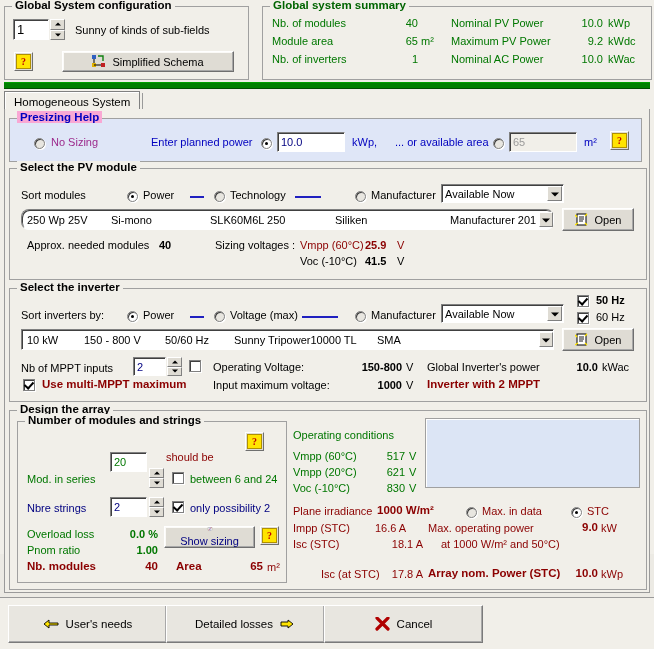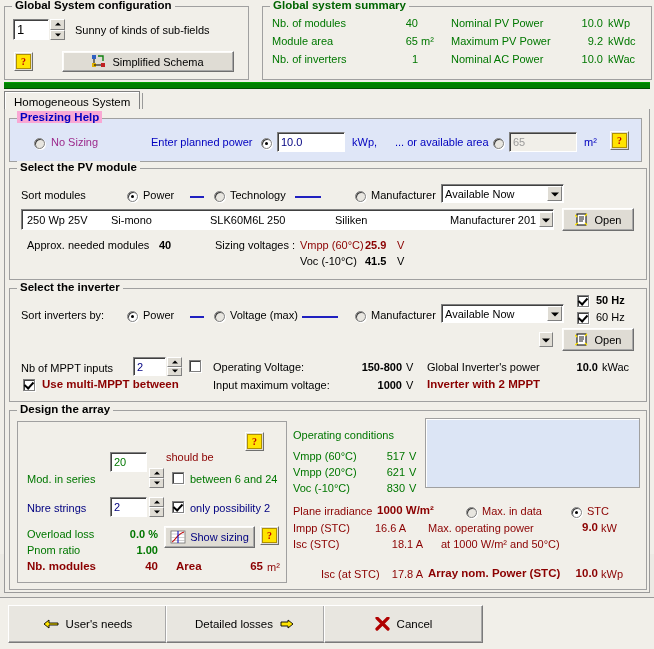--- a/index.html
+++ b/index.html
@@ -259,21 +259,21 @@
     <div class="lbl" style="left:220px;top:20px;">Technology</div>
     <div style="position:absolute;left:285px;top:27px;width:26px;height:2px;background:#2020c0;"></div>
     <div class="radio off" style="left:345px;top:22px;"></div>
     <div class="lbl" style="left:361px;top:20px;">Manufacturer</div>
 
     <div class="field inner" style="left:431px;top:15px;width:123px;height:19px;">
       <span>Available Now</span>
     </div>
     <div class="cbbtn" style="left:537px;top:17px;width:15px;height:15px;"></div>
 
-    <div class="field inner" style="left:11px;top:40px;width:533px;height:21px;padding-left:16px;">
+    <div class="field inner" style="left:11px;top:40px;width:533px;height:21px;padding-left:16px;border-radius:8px;">
       <span style="position:absolute;left:5px;">250 Wp 25V</span>
       <span style="position:absolute;left:89px;">Si-mono</span>
       <span style="position:absolute;left:188px;">SLK60M6L 250</span>
       <span style="position:absolute;left:313px;">Siliken</span>
       <span style="position:absolute;left:428px;">Manufacturer 201</span>
     </div>
     <div class="cbbtn" style="left:529px;top:43px;width:14px;height:15px;"></div>
 
     <div class="btn flat" style="left:552px;top:39px;width:72px;height:23px;">
       <svg width="14" height="14" viewBox="0 0 14 14">
@@ -314,20 +314,27 @@
     <div class="field inner" style="left:431px;top:15px;width:123px;height:19px;">
       <span>Available Now</span>
     </div>
     <div class="cbbtn" style="left:537px;top:17px;width:15px;height:15px;"></div>
 
     <div class="chk on" style="left:567px;top:6px;"></div>
     <div class="lbl" style="left:586px;top:5px;font-weight:bold;">50 Hz</div>
     <div class="chk on" style="left:567px;top:23px;"></div>
     <div class="lbl" style="left:586px;top:22px;">60 Hz</div>
 
+    <div class="field inner" style="left:11px;top:40px;width:533px;height:21px;padding-left:0;">
+      <span style="position:absolute;left:5px;">10 kW</span>
+      <span style="position:absolute;left:62px;">150 - 800 V</span>
+      <span style="position:absolute;left:143px;">50/60 Hz</span>
+      <span style="position:absolute;left:212px;">Sunny Tripower10000 TL</span>
+      <span style="position:absolute;left:355px;">SMA</span>
+    </div>
     <div class="cbbtn" style="left:529px;top:43px;width:14px;height:15px;"></div>
 
     <div class="btn flat" style="left:552px;top:39px;width:72px;height:23px;">
       <svg width="14" height="14" viewBox="0 0 14 14">
         <rect x="2" y="1" width="9" height="11" fill="#fff" stroke="#000" stroke-width="1"></rect>
         <path d="M4 4h5M4 6h5M4 8h4" stroke="#000" stroke-width="0.9"></path>
         <path d="M0 12 L3 10 M12 1 L10 3 M0 2 L2 4 M12 12 L10 10" stroke="#ffe400" stroke-width="1.4"></path>
       </svg>
       <span>Open</span>
     </div>
@@ -336,21 +343,21 @@
     <div class="field inner" style="left:123px;top:68px;width:33px;height:19px;color:#000080;">
       <span>2</span>
     </div>
     <div class="spin" style="left:157px;top:68px;height:19px;">
       <div class="up"></div>
       <div class="dn"></div>
     </div>
     <div class="chk" style="left:179px;top:71px;"></div>
 
     <div class="chk on" style="left:13px;top:90px;"></div>
-    <div class="lbl c-red b" style="left:32px;top:89px;font-size:11.5px;">Use multi-MPPT between</div>
+    <div class="lbl c-red b" style="left:32px;top:89px;font-size:11.5px;">Use multi-MPPT maximum</div>
 
     <div class="lbl" style="left:203px;top:72px;">Operating Voltage:</div>
     <div class="lbl b" style="left:330px;top:72px;width:62px;text-align:right;">150-800</div>
     <div class="lbl" style="left:396px;top:72px;">V</div>
 
     <div class="lbl" style="left:203px;top:90px;">Input maximum voltage:</div>
     <div class="lbl b" style="left:330px;top:90px;width:62px;text-align:right;">1000</div>
     <div class="lbl" style="left:396px;top:90px;">V</div>
 
     <div class="lbl" style="left:417px;top:72px;">Global Inverter's power</div>
@@ -358,20 +365,21 @@
     <div class="lbl" style="left:592px;top:72px;">kWac</div>
 
     <div class="lbl c-red b" style="left:417px;top:89px;font-size:11.5px;">Inverter with 2 MPPT</div>
   </div>
 
   <div class="group" id="design">
     <div class="gtitle">Design the array</div>
   </div>
 
   <div class="group" id="nmod">
+    <div class="gtitle" style="font-size:11.5px;">Number of modules and strings</div>
 
     <div class="help" style="left:227px;top:10px;">
       <span class="bulb">?</span>
     </div>
 
     <div class="lbl c-red" style="left:148px;top:29px;">should be</div>
 
     <div class="lbl c-green" style="left:9px;top:51px;">Mod. in series</div>
     <div class="field inner" style="left:92px;top:30px;width:37px;height:20px;color:#007700;">
       <span>20</span>
@@ -392,21 +400,21 @@
       <div class="dn"></div>
     </div>
     <div class="chk on" style="left:154px;top:79px;"></div>
     <div class="lbl c-navy" style="left:172px;top:80px;">only possibility 2</div>
 
     <div class="lbl c-green" style="left:9px;top:106px;">Overload loss</div>
     <div class="lbl c-green b" style="left:92px;top:106px;width:48px;text-align:right;">0.0 %</div>
     <div class="lbl c-green" style="left:9px;top:122px;">Pnom ratio</div>
     <div class="lbl c-green b" style="left:92px;top:122px;width:48px;text-align:right;">1.00</div>
 
-    <div class="btn flat" style="left:146px;top:104px;width:91px;height:22px;gap:4px;">
+    <div class="btn flat" style="left:146px;top:104px;width:91px;height:22px;gap:4px;flex-direction:column;">
       <svg width="16" height="14" viewBox="0 0 16 14">
         <rect x="1" y="1" width="14" height="12" fill="#fff" stroke="#707070" stroke-width="0.8"></rect>
         <path d="M1 4h14M1 7.5h14M1 10.5h14" stroke="#b0b0b0" stroke-width="0.6"></path>
         <path d="M2 12 C5 11, 7 4, 14 2" stroke="#c00000" stroke-width="1.2" fill="none"></path>
         <path d="M8 1 L8 13" stroke="#0000c0" stroke-width="1"></path>
       </svg>
       <span class="c-navy">Show sizing</span>
     </div>
 
     <div class="help" style="left:242px;top:104px;">

